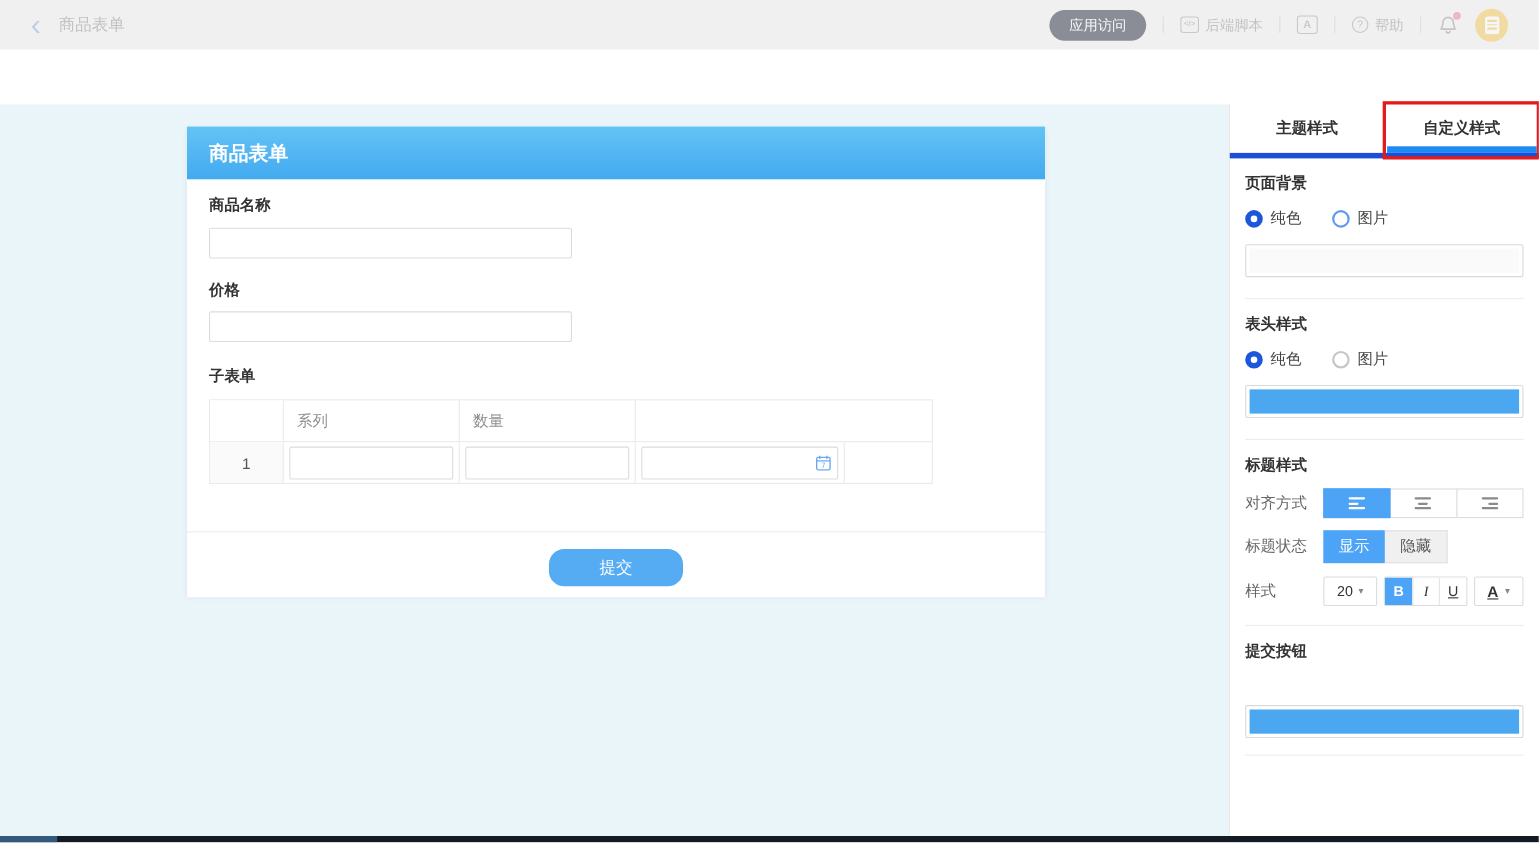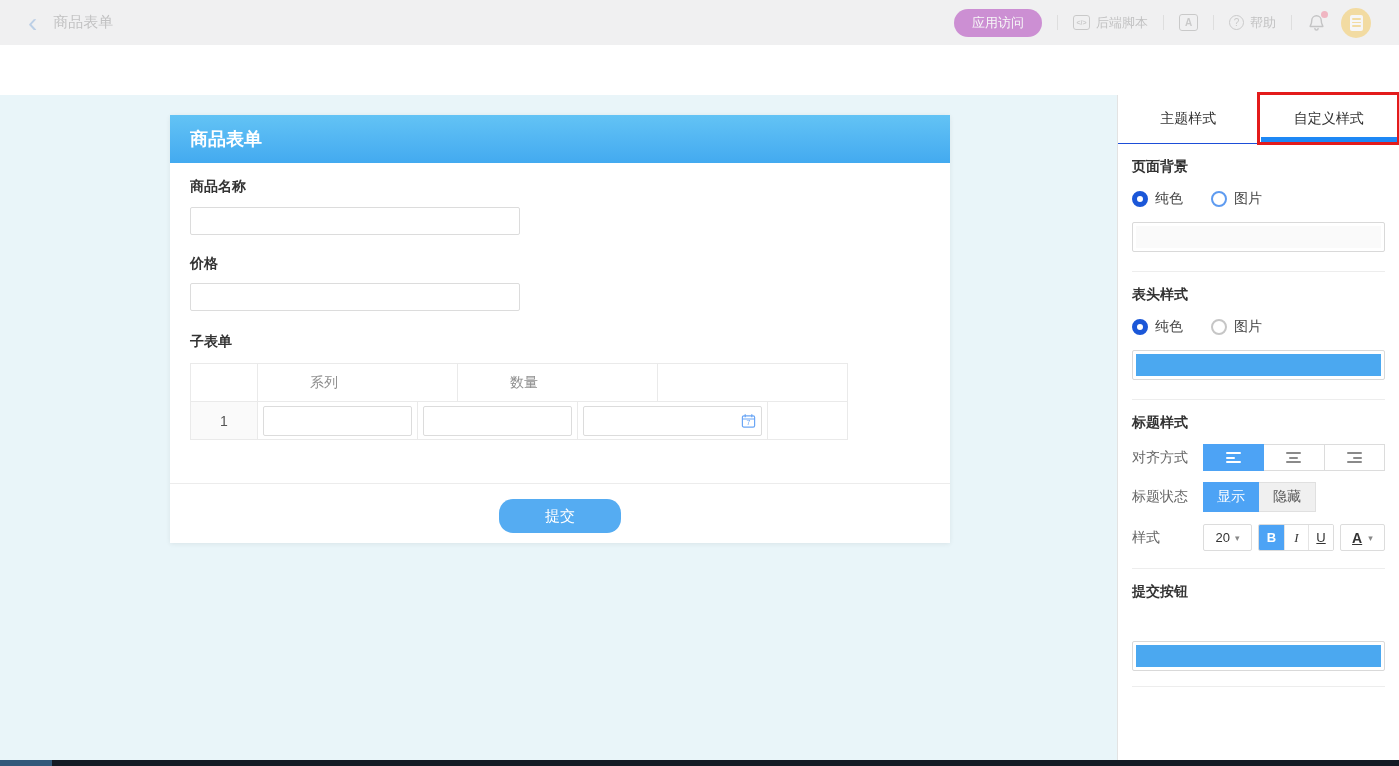--- a/index.html
+++ b/index.html
@@ -5,21 +5,21 @@
   * { margin:0; padding:0; box-sizing:border-box; }
   html,body { font-family:"Liberation Sans","DejaVu Sans",sans-serif; }
   .root { position:relative; width:1399px; height:766px; background:#fff; overflow:hidden; }
 
   
   .topbar { position:absolute; top:0; left:0; width:100%; height:45px; background:#f0f0f1; }
   .topbar-inner { display:flex; align-items:center; height:100%; padding:0 28px; opacity:.45; }
   .back-ic { font-size:28px; color:#7fa9d9; line-height:40px; cursor:pointer; }
   .tb-title { font-size:15px; color:#8a8a8a; margin-left:16px; }
   .tb-right { margin-left:auto; display:flex; align-items:center; gap:15px; }
-  .pill { background:#a21caf; color:#fff; font-size:13px; height:28px; padding:0 18px;
+  .pill { background:#0f172a; color:#fff; font-size:13px; height:28px; padding:0 18px;
           border-radius:14px; display:flex; align-items:center; }
   .sep { width:1px; height:15px; background:#c9c9c9; }
   .tb-item { display:flex; align-items:center; gap:6px; color:#8a8a8a; font-size:13px; }
   .sq-ic { width:17px; height:15px; border:1.4px solid #9a9a9a; border-radius:3px; font-size:7px;
            display:flex; align-items:center; justify-content:center; color:#9a9a9a; font-weight:bold; }
   .circ-ic { width:15px; height:15px; border:1.4px solid #9a9a9a; border-radius:50%; font-size:10px;
              display:flex; align-items:center; justify-content:center; color:#9a9a9a; }
   .bell-wrap { position:relative; display:flex; }
   .bell-dot { position:absolute; top:-2px; right:-2px; width:7px; height:7px; border-radius:50%; background:#f0708a; }
   .avatar { width:30px; height:30px; border-radius:50%; background:#f6c344; display:flex;
@@ -41,41 +41,41 @@
   .card { position:absolute; left:170px; top:115px; width:780px; height:428px; background:#fff;
           box-shadow:0 1px 5px rgba(0,0,0,.07); }
   .card-head { height:48px; background:linear-gradient(180deg,#63c3f5,#43aaf0); display:flex; align-items:center; }
   .card-head span { color:#fff; font-size:18px; font-weight:bold; margin-left:20px; }
   .fld-label { position:absolute; left:20px; font-size:14px; font-weight:bold; color:#333; }
   .fld-input { position:absolute; left:20px; width:330px; height:28px; border:1px solid #dcdcdc;
                border-radius:2px; background:#fff; font-size:13px; padding:0 8px; outline:none; }
   
   .sub-table { position:absolute; left:20px; top:248px; width:658px; border:1px solid #eaeaea; }
   .t-row { display:grid; grid-template-columns:67px 160px 160px 190px 79px; }
-  .t-row.head { height:37px;gap:40px; }
+  .t-row.head { height:37px; }
   .t-row.body { height:38px; border-top:1px solid #eaeaea; }
   .t-cell { border-right:1px solid #eaeaea; display:flex; align-items:center; padding:0 12px;
             font-size:14px; color:#8e8e8e; }
   .t-cell:last-child { border-right:none; }
   .t-cell.num { background:#fafafa; justify-content:center; color:#555; padding:0; }
   .t-cell.inp { padding:0 5px; }
   .cell-input { width:100%; height:30px; border:1px solid #dcdcdc; border-radius:2px; font-size:13px;
                 padding:0 6px; outline:none; }
   .date-wrap { position:relative; width:100%; }
   .date-wrap .cell-input { padding-right:24px; width:100%; }
   .cal-ic { position:absolute; right:6px; top:50%; transform:translateY(-50%); display:flex; cursor:pointer; }
   .card-divider { position:absolute; left:0; top:368px; width:100%; height:1px; background:#ececec; }
   .submit-btn { position:absolute; left:329px; top:384px; width:122px; height:34px; background:#55acf2;
                 border:none; border-radius:14px; color:#fff; font-size:15px; cursor:pointer;
                 font-family:inherit; }
 
   
   .panel { position:absolute; top:95px; left:1117px; width:282px; height:665px; background:#fff;
            border-left:1px solid #e3e3e3; }
-  .tabs { display:flex; height:49px; border-bottom:1px solid #1d4ed8; }
+  .tabs { display:flex; height:49px; border-bottom:5px solid #1d4ed8;font-weight:bold; }
   .tab { position:relative; flex:1; display:flex; align-items:center; justify-content:center;
          font-size:14px; color:#333; cursor:pointer; }
   .tab.active .tab-bar { position:absolute; bottom:0; left:2px; right:2px; height:6px; background:#1e88f5; }
   .annotation { position:absolute; left:139px; top:-3px; width:143px; height:53px;
                 border:3px solid #e31b1b; pointer-events:none; z-index:30; }
   .p-body { padding:0 14px; }
   .sec-title { font-size:14px; font-weight:bold; color:#333; margin-top:14px; }
   .radio-row { display:flex; align-items:center; margin-top:14px; }
   .radio { width:16px; height:16px; border-radius:50%; background:#fff; cursor:pointer; flex:0 0 auto; }
   .radio.sel { border:5px solid #1b57d8; }

